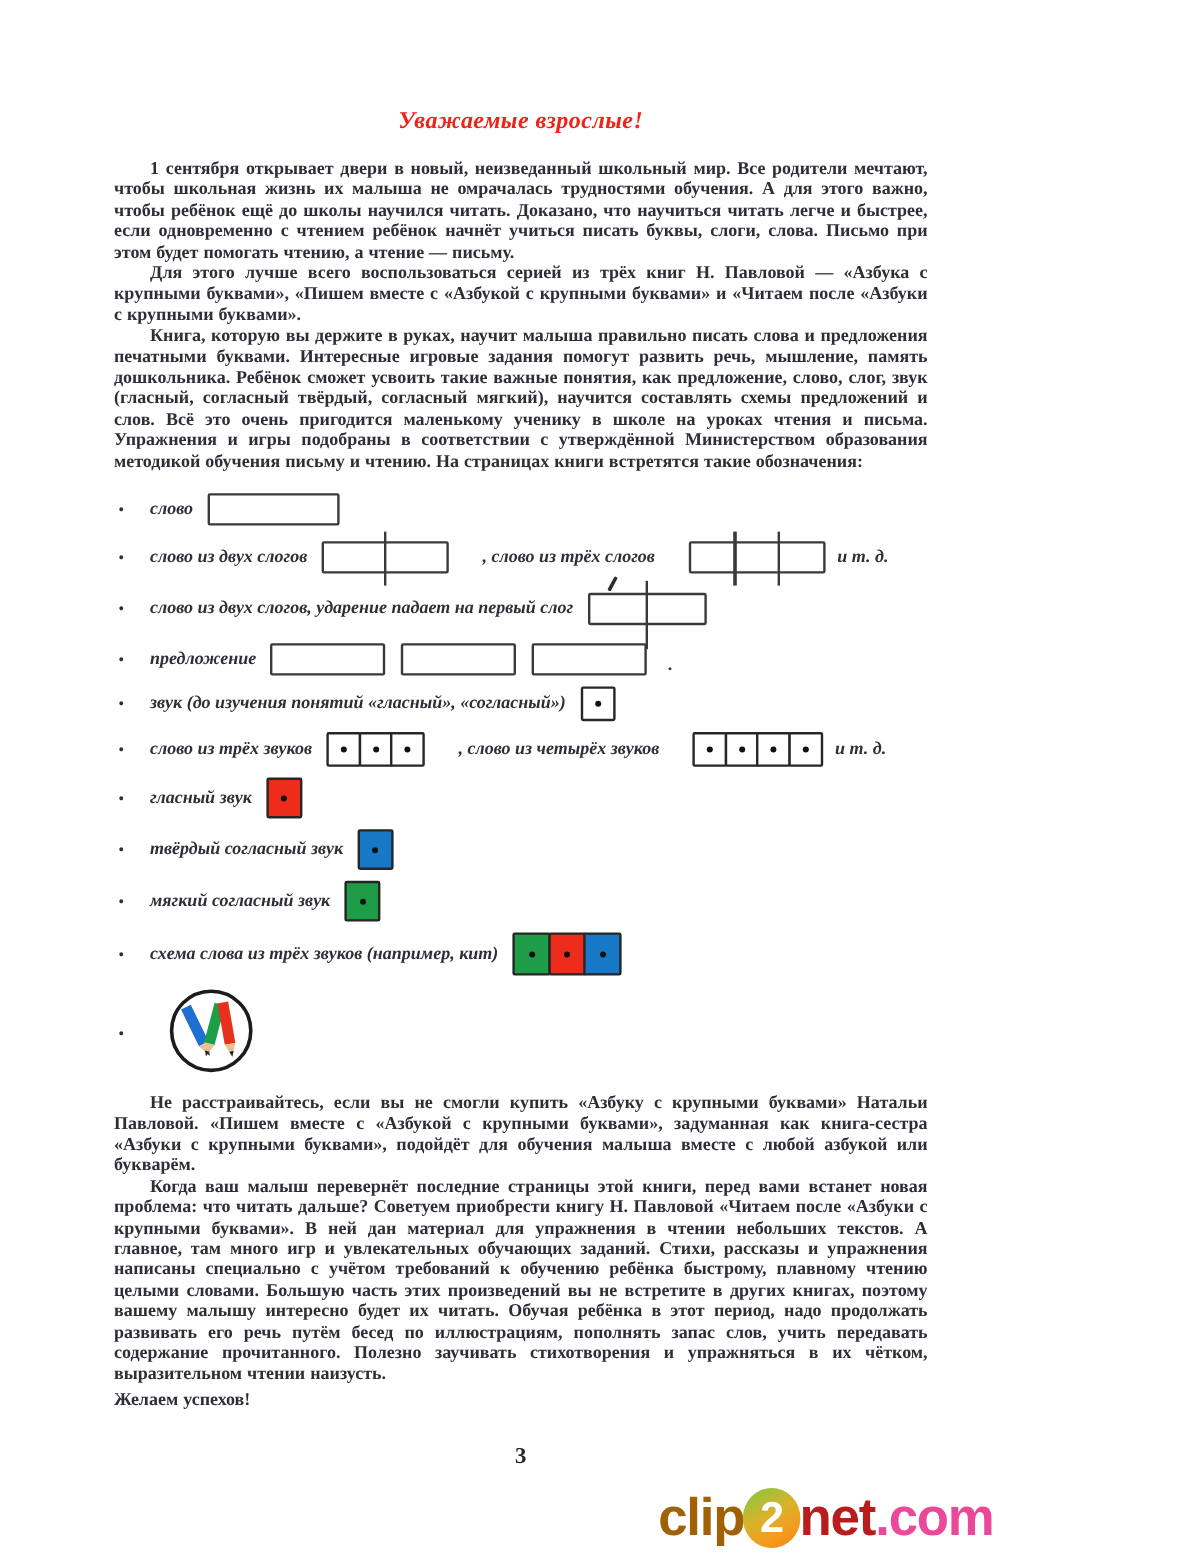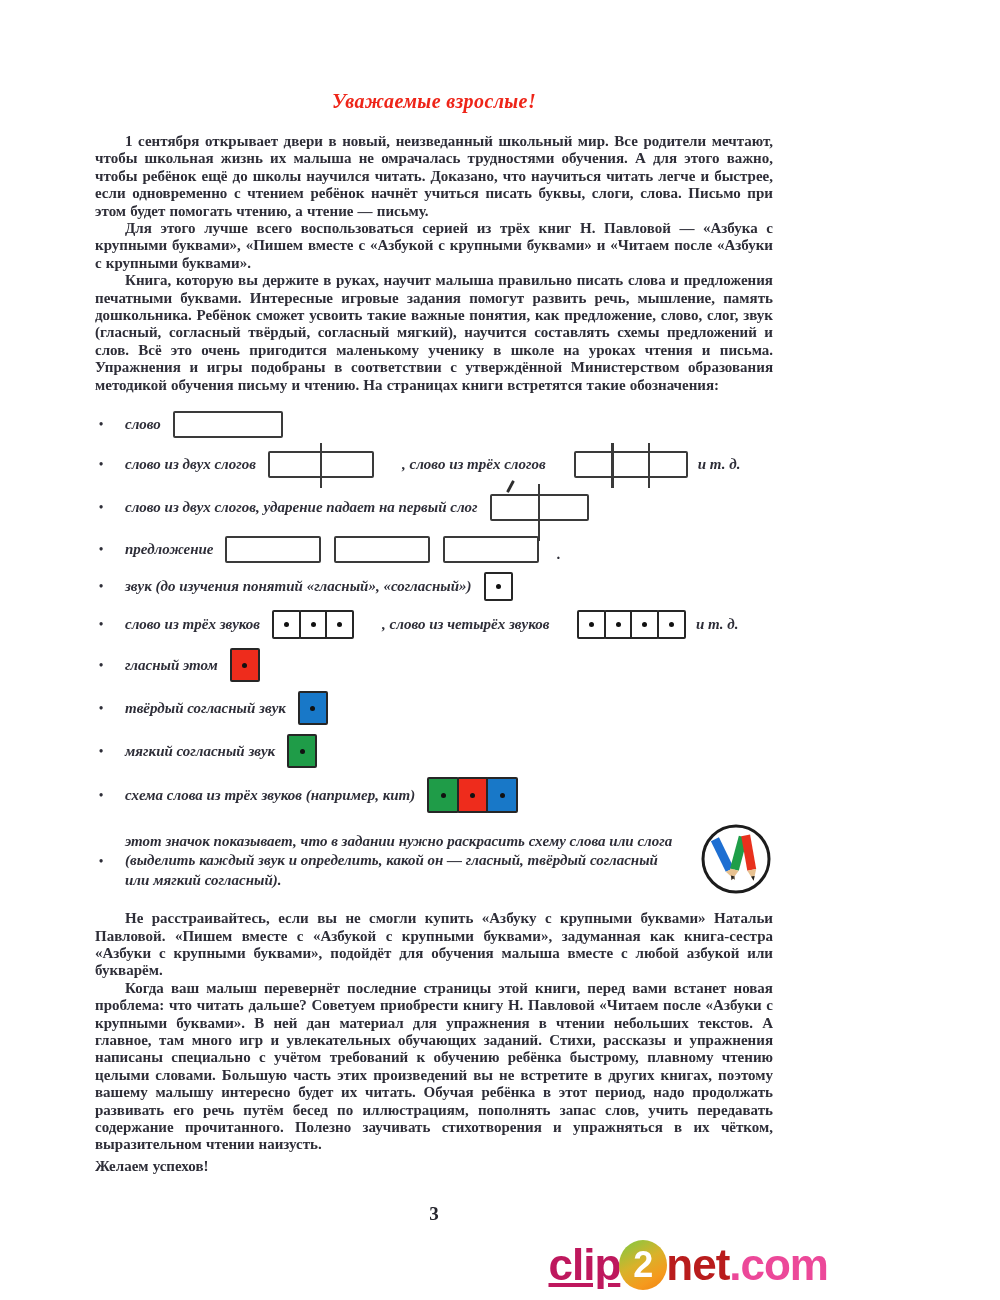--- a/index.html
+++ b/index.html
@@ -69,21 +69,21 @@
   .closing{margin:4px 0 0 0;text-align:left;font-size:15px;font-weight:700;text-indent:0;}
   .page-number{
     position:absolute;left:0;right:0;top:1203px;text-align:center;
     font-size:19px;font-weight:700;color:#26262e;
   }
   
   .watermark{
     position:absolute;top:1240px;right:40px;display:flex;align-items:center;
     font-family:"Liberation Sans", sans-serif;font-weight:bold;font-size:44px;
   }
-  .wm-clip{color:#be185d;letter-spacing:-1px;text-decoration:underline;}
+  .wm-clip{color:#a16207;letter-spacing:-1px;}
   .wm-circle{
     width:48px;height:50px;border-radius:50%;margin:0 -1px;
     background:linear-gradient(150deg,#8cc63f 8%,#d9b22a 45%,#f59a1e 75%,#ef8312 100%);
     display:flex;align-items:center;justify-content:center;z-index:2;
   }
   .wm-two{color:#fff;font-size:36px;line-height:1;}
   .wm-net{color:#b91c1c;letter-spacing:-1px;}
   .wm-com{color:#ec4899;letter-spacing:-1px;}
 </style>
 </head>
@@ -157,21 +157,21 @@
           <span class="sq"></span>
           <span class="sq"></span>
           <span class="sq"></span>
           <span class="sq"></span>
         </span>
         <span class="etc">и т. д.</span>
       </div>
 
       <div class="lrow">
         <span class="bullet">•</span>
-        <span class="lbl">гласный этом</span>
+        <span class="lbl">гласный звук</span>
         <span class="sq red"></span>
       </div>
 
       <div class="lrow">
         <span class="bullet">•</span>
         <span class="lbl">твёрдый согласный звук</span>
         <span class="sq blue"></span>
       </div>
 
       <div class="lrow">
@@ -185,21 +185,20 @@
         <span class="lbl">схема слова из трёх звуков (например, кит)</span>
         <span class="sqrow scheme">
           <span class="sq green"></span>
           <span class="sq red"></span>
           <span class="sq blue"></span>
         </span>
       </div>
 
       <div class="lrow note-row">
         <span class="bullet">•</span>
-        <span class="note-text">этот значок показывает, что в задании нужно раскрасить схему слова или слога (выделить каждый звук и определить, какой он — гласный, твёрдый согласный или мягкий согласный).</span>
         <span class="pencil-wrap">
           <svg width="74" height="74" viewBox="0 0 74 74">
             <circle cx="37" cy="37" r="33" fill="#ffffff" stroke="#1c1c1c" stroke-width="3"></circle>
             <g transform="rotate(-26 26 38)">
               <rect x="21.5" y="15" width="9" height="34" fill="#1e6fd2"></rect>
               <polygon points="21.5,49 30.5,49 26,60" fill="#e7c190"></polygon>
               <polygon points="24.2,55.5 27.8,55.5 26,60" fill="#222222"></polygon>
             </g>
             <g transform="rotate(15 38 38)">
               <rect x="33.5" y="14" width="9" height="34" fill="#1f9e48"></rect>

